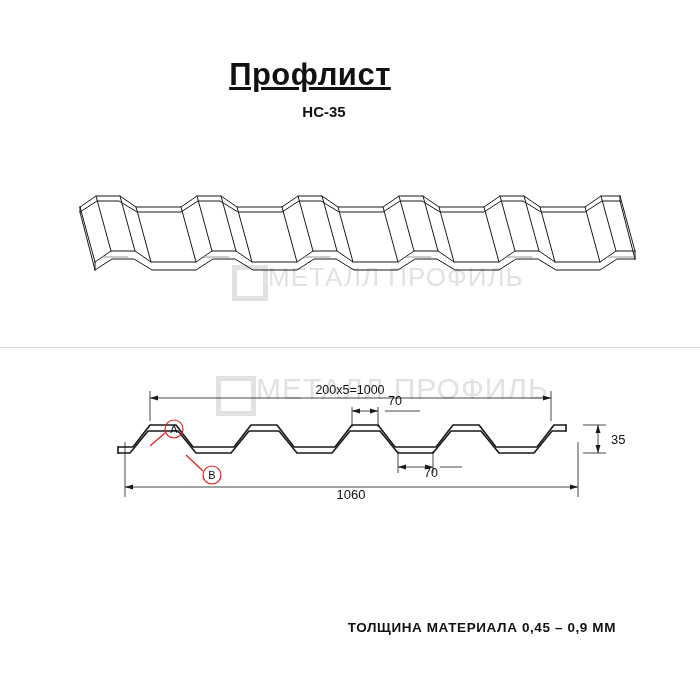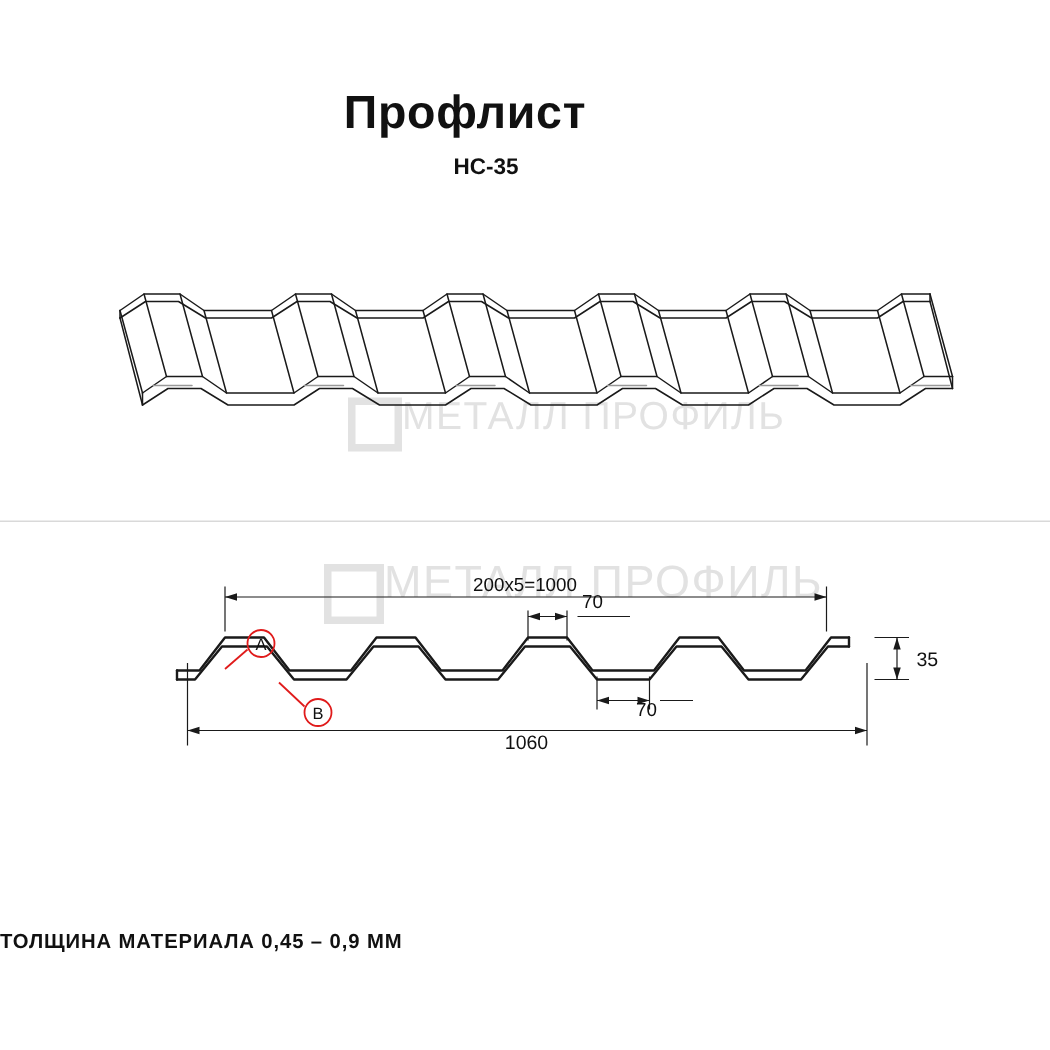--- a/index.html
+++ b/index.html
@@ -26,20 +26,21 @@
   .title {
     position: absolute;
     top: 57px;
     left: 0;
     width: 620px;
     text-align: center;
     font-size: 31px;
     font-weight: bold;
     letter-spacing: 0.5px;
     color: #111111;
+    text-decoration: underline;
   }
   .subtitle {
     position: absolute;
     top: 103px;
     left: 0;
     width: 648px;
     text-align: center;
     font-size: 15px;
     font-weight: bold;
     color: #111111;
@@ -95,21 +96,21 @@
     height: 1px;
     background: #d9d9d9;
   }
 
   
   .footer-note {
     position: absolute;
     top: 620px;
     left: 0;
     width: 616px;
-    text-align: left;
+    text-align: right;
     font-size: 13.5px;
     font-weight: bold;
     letter-spacing: 0.6px;
     color: #111111;
   }
 
   svg text {
     font-family: "Liberation Sans", sans-serif;
     fill: #111111;
   }

